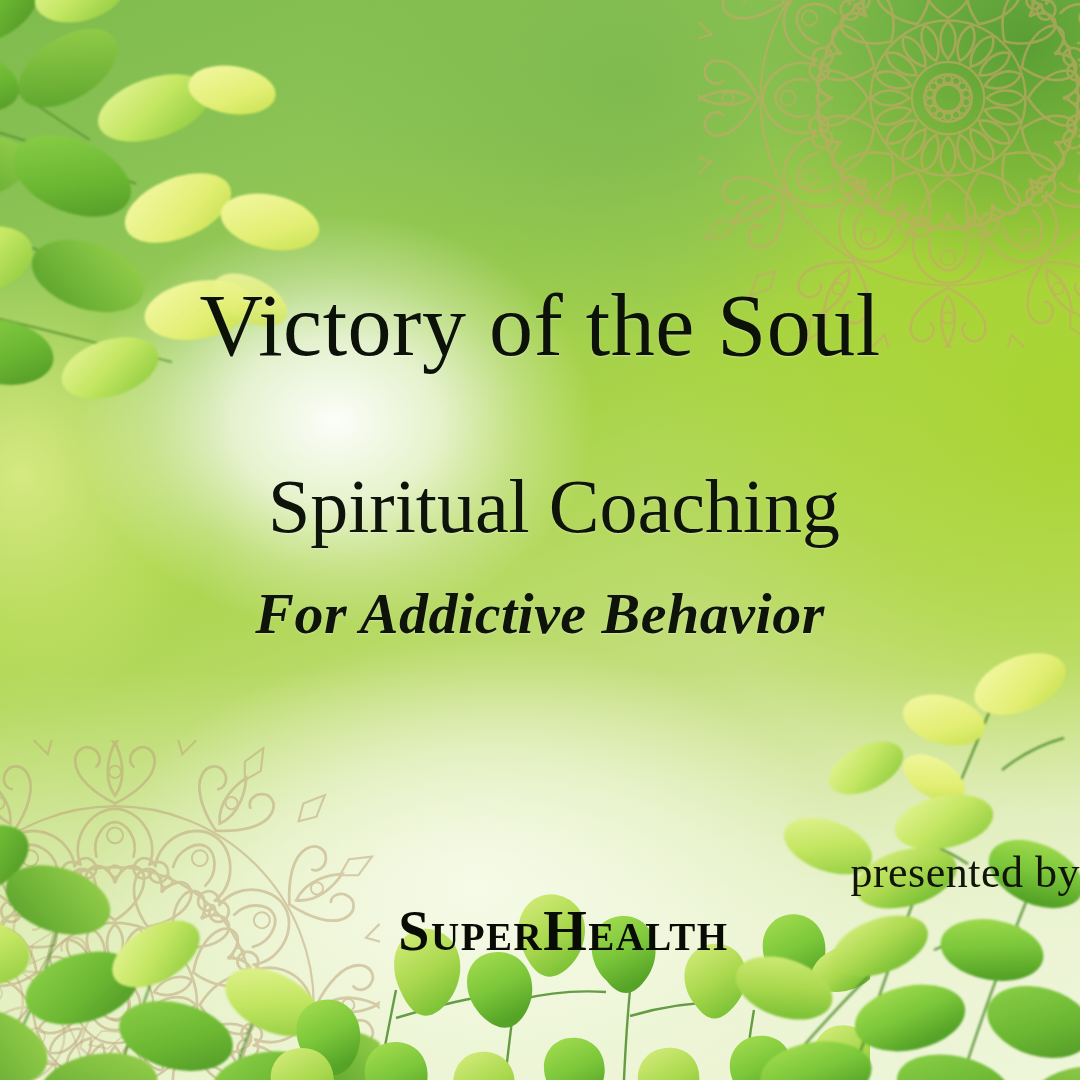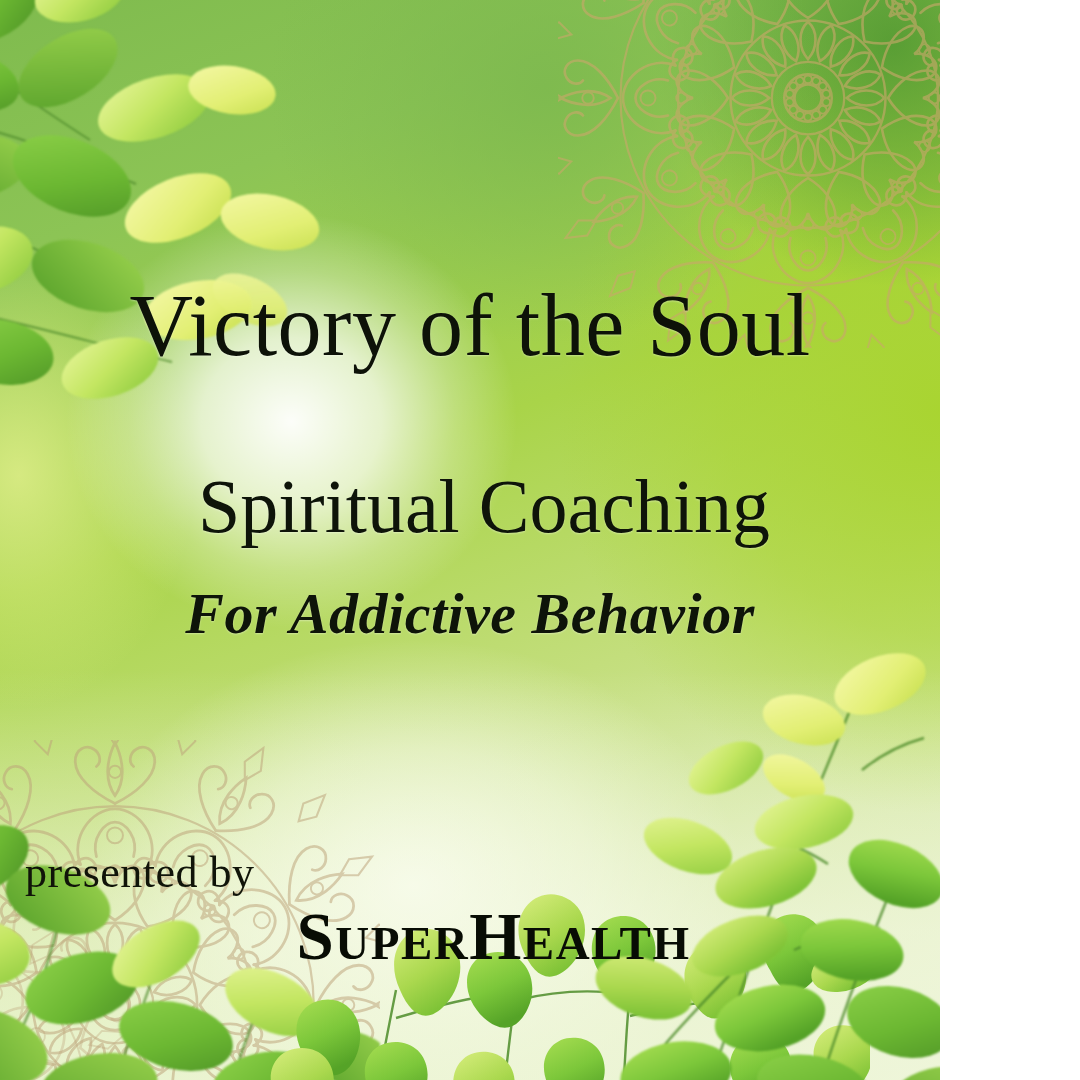--- a/index.html
+++ b/index.html
@@ -1,17 +1,17 @@
 <!DOCTYPE html>
 <html><head>
 <meta charset="utf-8">
 <style>
   html,body{margin:0;padding:0;background:#fff;}
   #poster{
-    position:relative;width:940px;height:1080px;overflow:hidden;
+    position:relative;width:1080px;height:1080px;overflow:hidden;
     font-family:"Liberation Serif",serif;
     text-decoration:underline;
   }
   
   .bg-base{position:absolute;inset:0;
     background:linear-gradient(160deg,#7fbb4e 0%,#8cc455 18%,#a9d449 42%,#c3de7c 62%,#d8e9ab 80%,#e8f1cf 100%);}
   .bg-right{position:absolute;inset:0;
     background:radial-gradient(ellipse 60% 55% at 100% 38%,rgba(168,212,46,.95) 0%,rgba(168,212,46,.55) 38%,rgba(168,212,46,0) 68%);}
   .bg-topright-dark{position:absolute;inset:0;
     background:radial-gradient(ellipse 34% 30% at 95% 4%,rgba(78,150,48,.85) 0%,rgba(88,158,54,.45) 45%,rgba(88,158,54,0) 75%);}
@@ -54,27 +54,27 @@
     text-shadow:0 1px 2px rgba(255,255,255,.35);
     padding-left:28px;
   }
   .tagline{
     position:absolute;top:585px;left:0;right:0;text-align:center;
     font-family:"Liberation Serif",serif;font-size:58px;font-weight:700;
     font-style:italic;letter-spacing:.5px;color:#0e1409;line-height:1;
     text-shadow:0 1px 2px rgba(255,255,255,.35);
   }
   .presented{
-    position:absolute;top:851px;left:0;right:0;text-align:left;
+    position:absolute;top:851px;left:0;right:0;text-align:right;
     font-family:"Liberation Serif",serif;font-size:44px;font-weight:400;
     letter-spacing:.5px;color:#101409;line-height:1;padding-left:25px;
   }
   .brand{
     position:absolute;top:903px;left:0;right:0;text-align:center;
-    font-family:"Liberation Serif",serif;font-size:67px;font-weight:700;
+    font-family:"Liberation Serif",serif;font-size:56px;font-weight:700;
     font-variant:small-caps;letter-spacing:1.5px;color:#080c04;line-height:1;padding-left:47px;
   }
 </style>
 </head>
 <body>
 
 <div id="poster">
 
   <div class="bg-base"></div>
   <div class="bg-right"></div>

